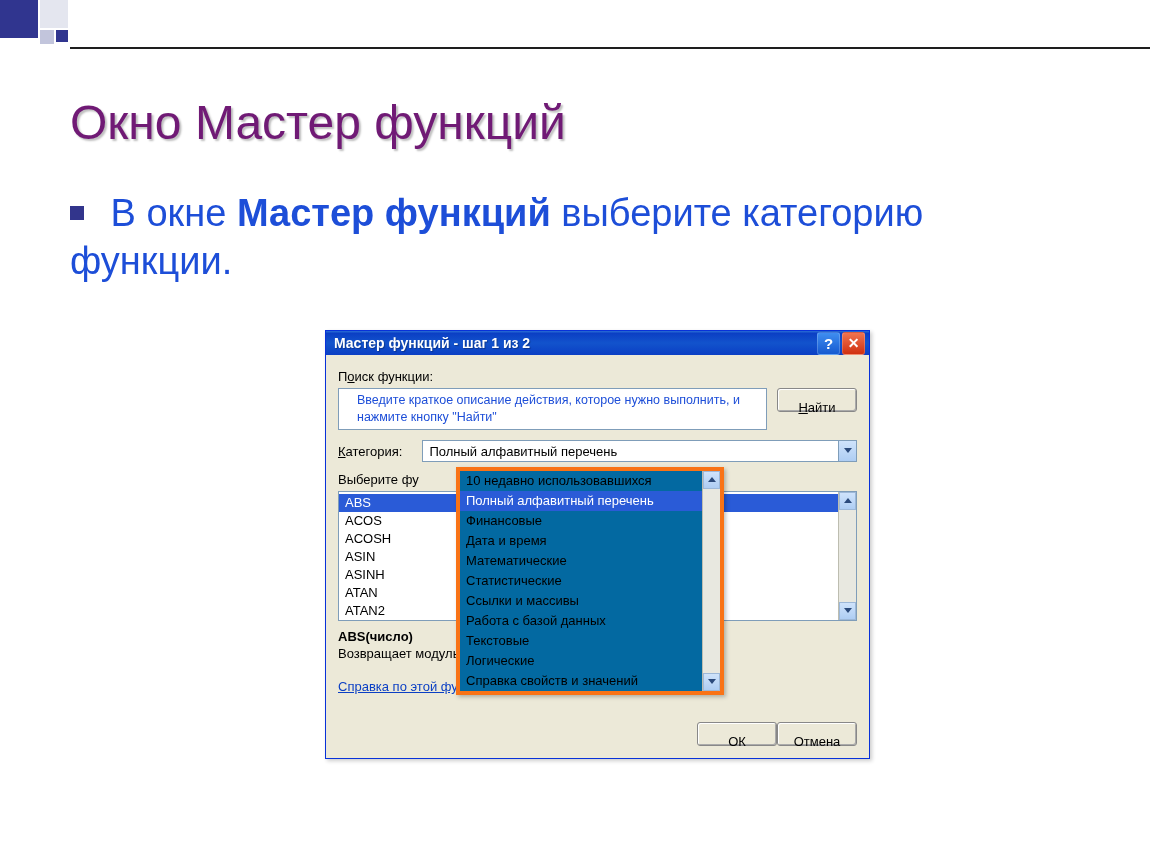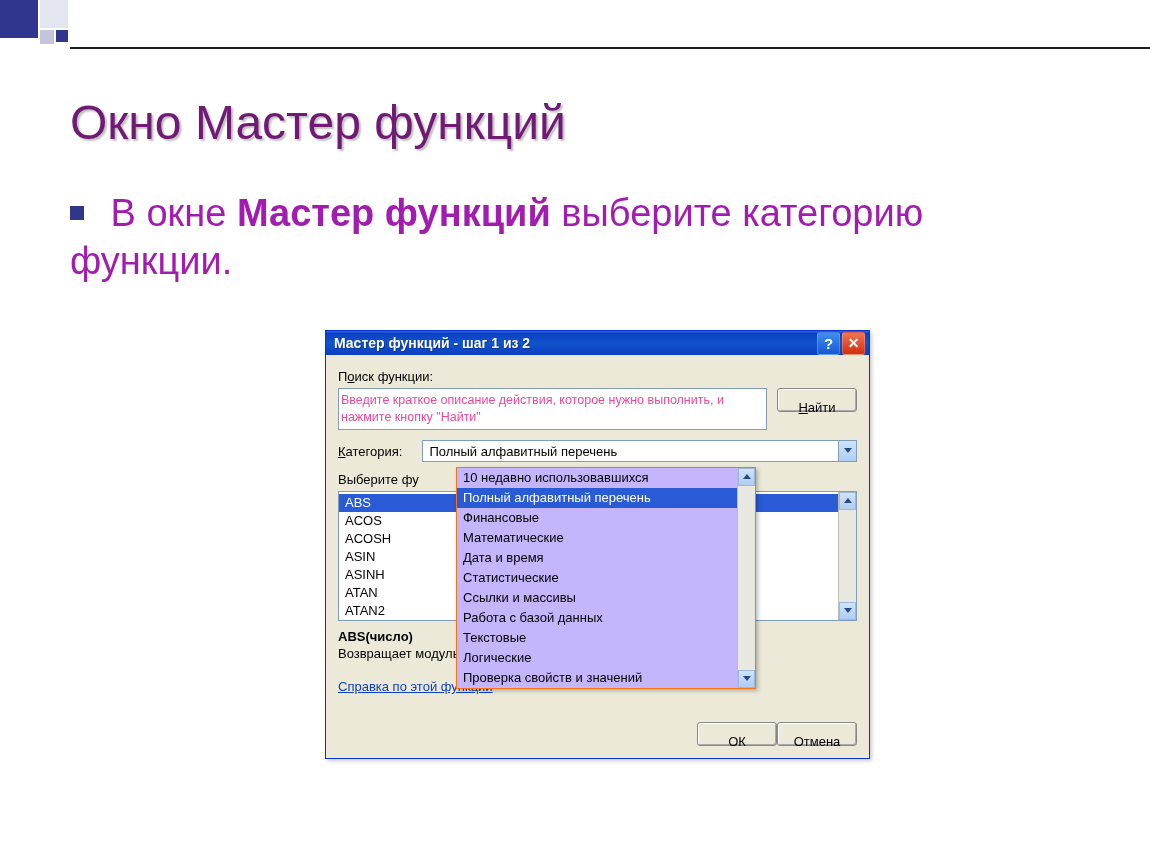--- a/index.html
+++ b/index.html
@@ -25,21 +25,21 @@
     position: absolute;
     left: 70px; top: 95px;
     font-size: 48px;
     color: #701a75;
     text-shadow: 2px 2px 2px #bfbfbf;
   }
   .body-text {
     position: absolute;
     left: 70px; top: 190px;
     font-size: 38px;
-    color: #a21caf;
+    color: #1d4ed8;
     max-width: 1000px;
     line-height: 1.25;
   }
   .bullet {
     display: inline-block;
     width: 14px; height: 14px;
     background: #32358c;
     margin-right: 16px;
     vertical-align: middle;
     position: relative;
@@ -79,24 +79,24 @@
   .tb-close { background: linear-gradient(#f07450,#d03010); color:#fff; font-size:14px; font-weight:bold; }
   .dlg-body { padding: 10px 12px 12px; position: relative; }
   .lbl { display:block; margin: 4px 0 4px; }
   .u { text-decoration: underline; }
   .search-row { display:flex; gap:10px; align-items:flex-start; }
   .search-box {
     flex:1;
     height: 42px;
     background:#fff;
     border:1px solid #7f9db9;
-    padding: 3px 2px;
+    padding: 3px 18px;
     font-size: 12.5px;
     line-height: 1.35;
-    color:#ec4899;
+    color:#1d4ed8;
   }
   .btn {
     min-width: 80px; height: 24px;
     background:#ece9d8;
     border:1px solid #888;
     border-radius:3px;
     box-shadow: inset 1px 1px 0 #fff, inset -1px -1px 0 #aaa;
     font-size:13px;
     text-align:center;
     line-height:22px;
@@ -143,23 +143,23 @@
   .strack { flex:1; }
   .desc-title { font-weight:bold; margin-top:8px; }
   .desc { margin-top:2px; }
   .link { color:#0b3fc4; text-decoration:underline; margin-top:18px; display:inline-block; cursor:pointer; }
   .dlg-buttons { display:flex; justify-content:flex-end; margin-top:28px; }
 
   
   .dropdown {
     position:absolute;
     left: 130px; top: 112px;
-    width: 300px;
-    background:#c4b5fd;
-    border:1px solid #f97316;
+    width: 268px;
+    background:#0369a1;
+    border:4px solid #f97316;
     box-shadow: 2px 2px 4px rgba(0,0,0,.25);
     display:flex;
     font-size:13px;
     z-index: 50;
   }
   .dd-list { flex:1; }
   .dd-row { padding:1px 6px; line-height:18px; }
   .dd-row.sel { background:#2a5bd7; color:#fff; }
   .dd-scroll {
     width:18px;
@@ -247,28 +247,28 @@
       <div class="btn">ОК</div>
       <div class="btn">Отмена</div>
     </div>
 
     
     <div class="dropdown">
       <div class="dd-list" id="dd-list">
           <div class="dd-row">10 недавно использовавшихся</div>
           <div class="dd-row sel">Полный алфавитный перечень</div>
           <div class="dd-row">Финансовые</div>
+          <div class="dd-row">Дата и время</div>
           <div class="dd-row">Математические</div>
-          <div class="dd-row">Дата и время</div>
           <div class="dd-row">Статистические</div>
           <div class="dd-row">Ссылки и массивы</div>
           <div class="dd-row">Работа с базой данных</div>
           <div class="dd-row">Текстовые</div>
           <div class="dd-row">Логические</div>
-          <div class="dd-row">Проверка свойств и значений</div>
+          <div class="dd-row">Справка свойств и значений</div>
         </div>
       <div class="dd-scroll">
         <div class="sbtn">
             <svg width="8" height="6">
               <polygon points="4,0 8,5 0,5" fill="#2b4a7b"></polygon>
             </svg>
           </div>
         <div class="strack"></div>
         <div class="sbtn">
             <svg width="8" height="6">

